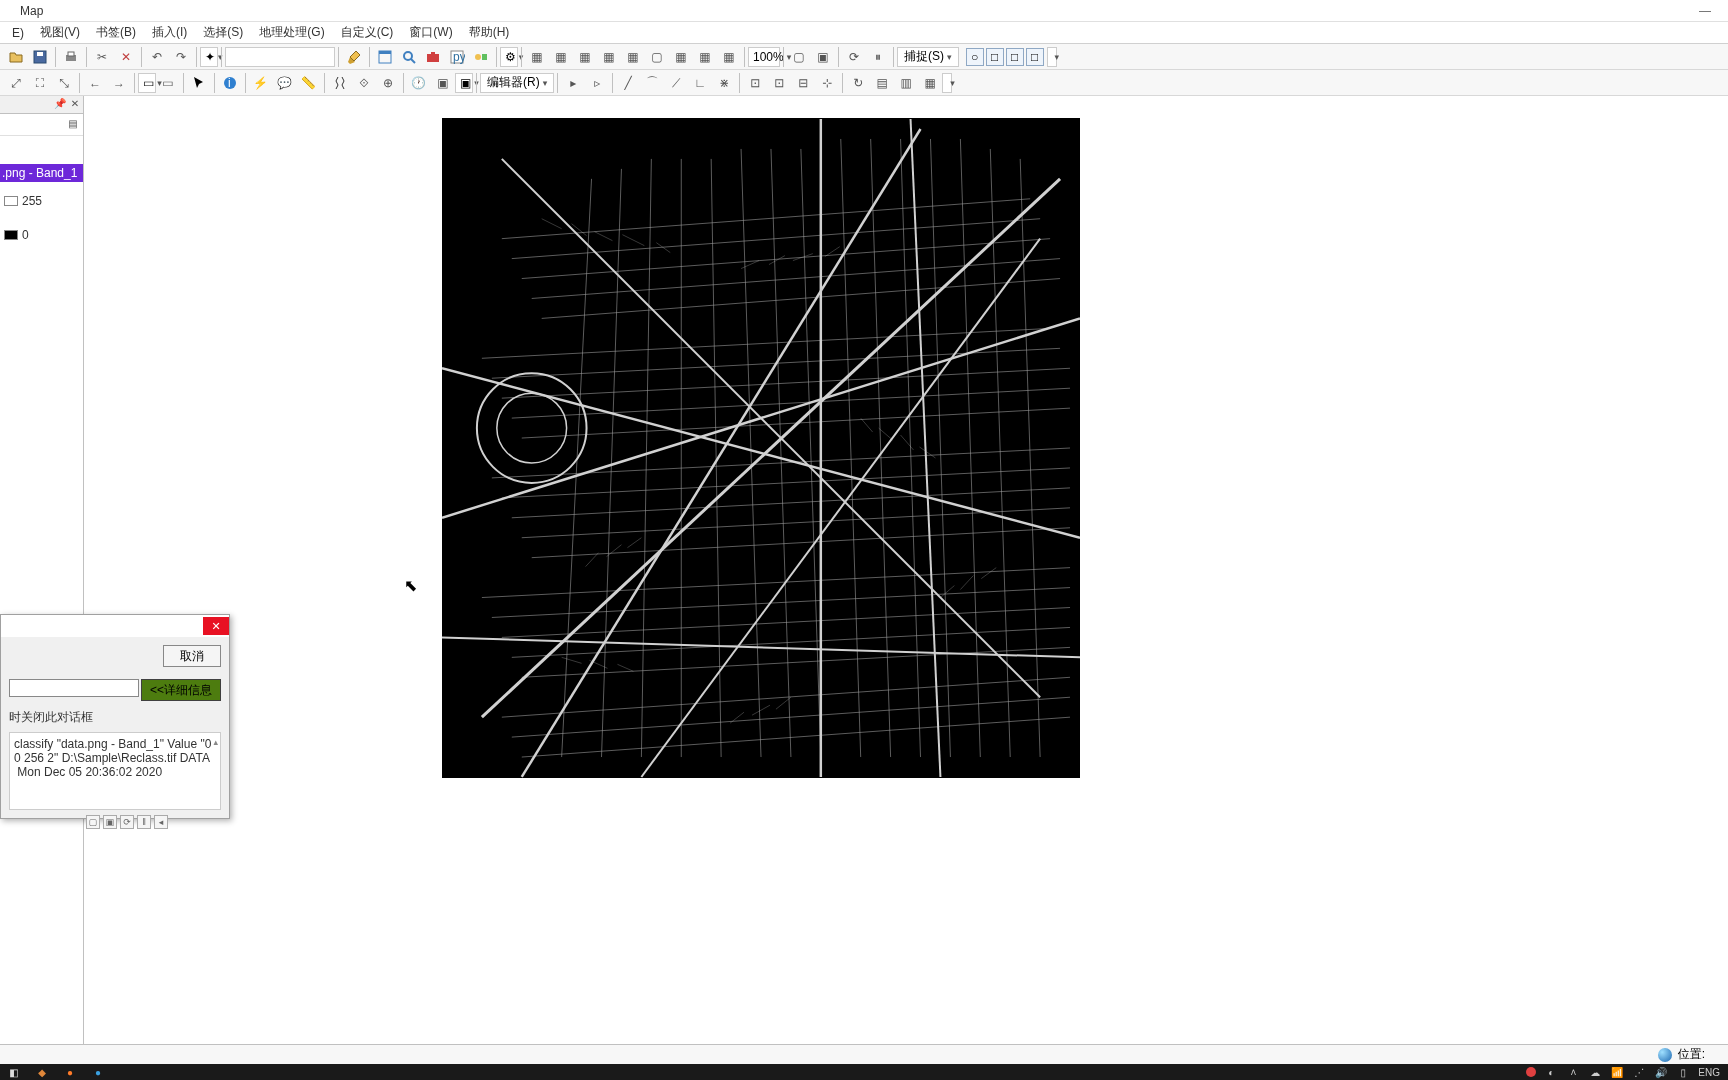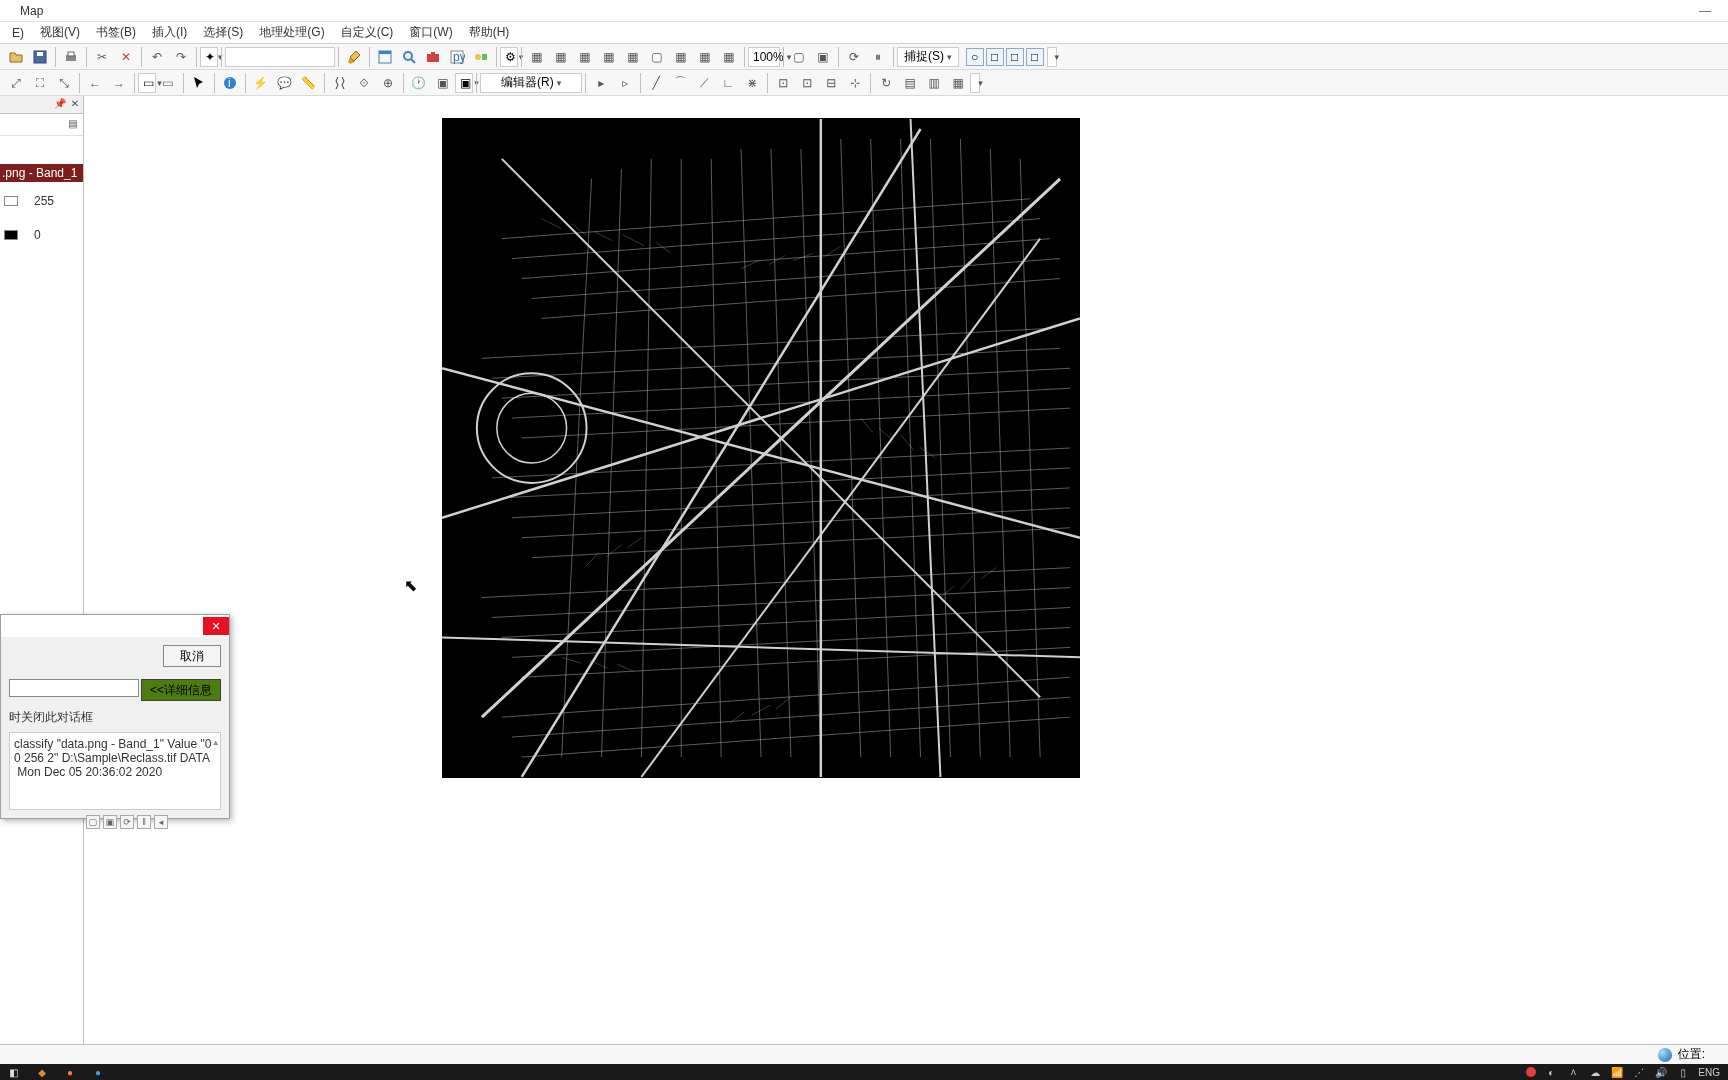--- a/index.html
+++ b/index.html
@@ -27,25 +27,25 @@
 
 
 .main { position:absolute; top:96px; left:0; right:0; bottom:24px; display:flex; }
 
 
 .toc { width:84px; background:#fff; border-right:1px solid #c0c0c0; position:relative; }
 .toc-head { height:18px; background:#f0f0f0; border-bottom:1px solid #c0c0c0; display:flex; justify-content:flex-end; align-items:center; padding-right:2px; gap:3px;}
 .toc-ctrl { width:12px; height:12px; font-size:10px; line-height:10px; text-align:center; color:#555; }
 .toc-btns { height:22px; display:flex; align-items:center; justify-content:flex-end; padding-right:4px; gap:3px; border-bottom:1px solid #e0e0e0;}
 .toc-tree { padding-top:28px; }
-.toc-layer { height:18px; background:#7f1d1d; color:#fff; padding-left:2px; white-space:nowrap; overflow:hidden; display:flex; align-items:center;}
+.toc-layer { height:18px; background:#6d28d9; color:#fff; padding-left:2px; white-space:nowrap; overflow:hidden; display:flex; align-items:center;}
 .toc-swatch-row { display:flex; align-items:center; height:18px; margin-top:10px; }
 .swatch-w { width:14px; height:10px; background:#fff; border:1px solid #888; margin-left:4px; }
 .swatch-b { width:14px; height:10px; background:#000; border:1px solid #888; margin-left:4px; }
-.swatch-val { margin-left:16px; color:#333; }
+.swatch-val { margin-left:4px; color:#333; }
 
 
 .map-area { flex:1; background:#fff; position:relative; }
 .map-img { position:absolute; left:358px; top:22px; width:638px; height:660px; background:#000; overflow:hidden; }
 .map-img svg { width:100%; height:100%; }
 
 
 .dialog { position:absolute; left:0; top:614px; width:230px; background:#f0f0f0; border:1px solid #a0a0a0; box-shadow:2px 2px 6px rgba(0,0,0,0.3);}
 .dlg-title { height:22px; background:#fff; display:flex; justify-content:flex-end; align-items:center; }
 .dlg-close { width:26px; height:18px; background:#e81123; color:#fff; display:flex; align-items:center; justify-content:center; font-size:11px;}
@@ -241,21 +241,21 @@
       </svg>
     </div>
   <div class="tb-btn">⟐</div>
   <div class="tb-btn">⊕</div>
   <div class="tb-sep"></div>
   <div class="tb-btn">🕐</div>
   <div class="tb-btn">▣</div>
   <div class="tb-drop" style="width:18px">▣</div>
   <div class="tb-sep"></div>
 
-  <div class="tb-drop" style="padding:0 20px">
+  <div class="tb-drop" style="padding:0 6px">
       <span>编辑器(R)</span>
     </div>
   <div class="tb-sep"></div>
   <div class="tb-btn">▸</div>
   <div class="tb-btn">▹</div>
   <div class="tb-sep"></div>
   <div class="tb-btn">╱</div>
   <div class="tb-btn">⌒</div>
   <div class="tb-btn">⟋</div>
   <div class="tb-btn">∟</div>

